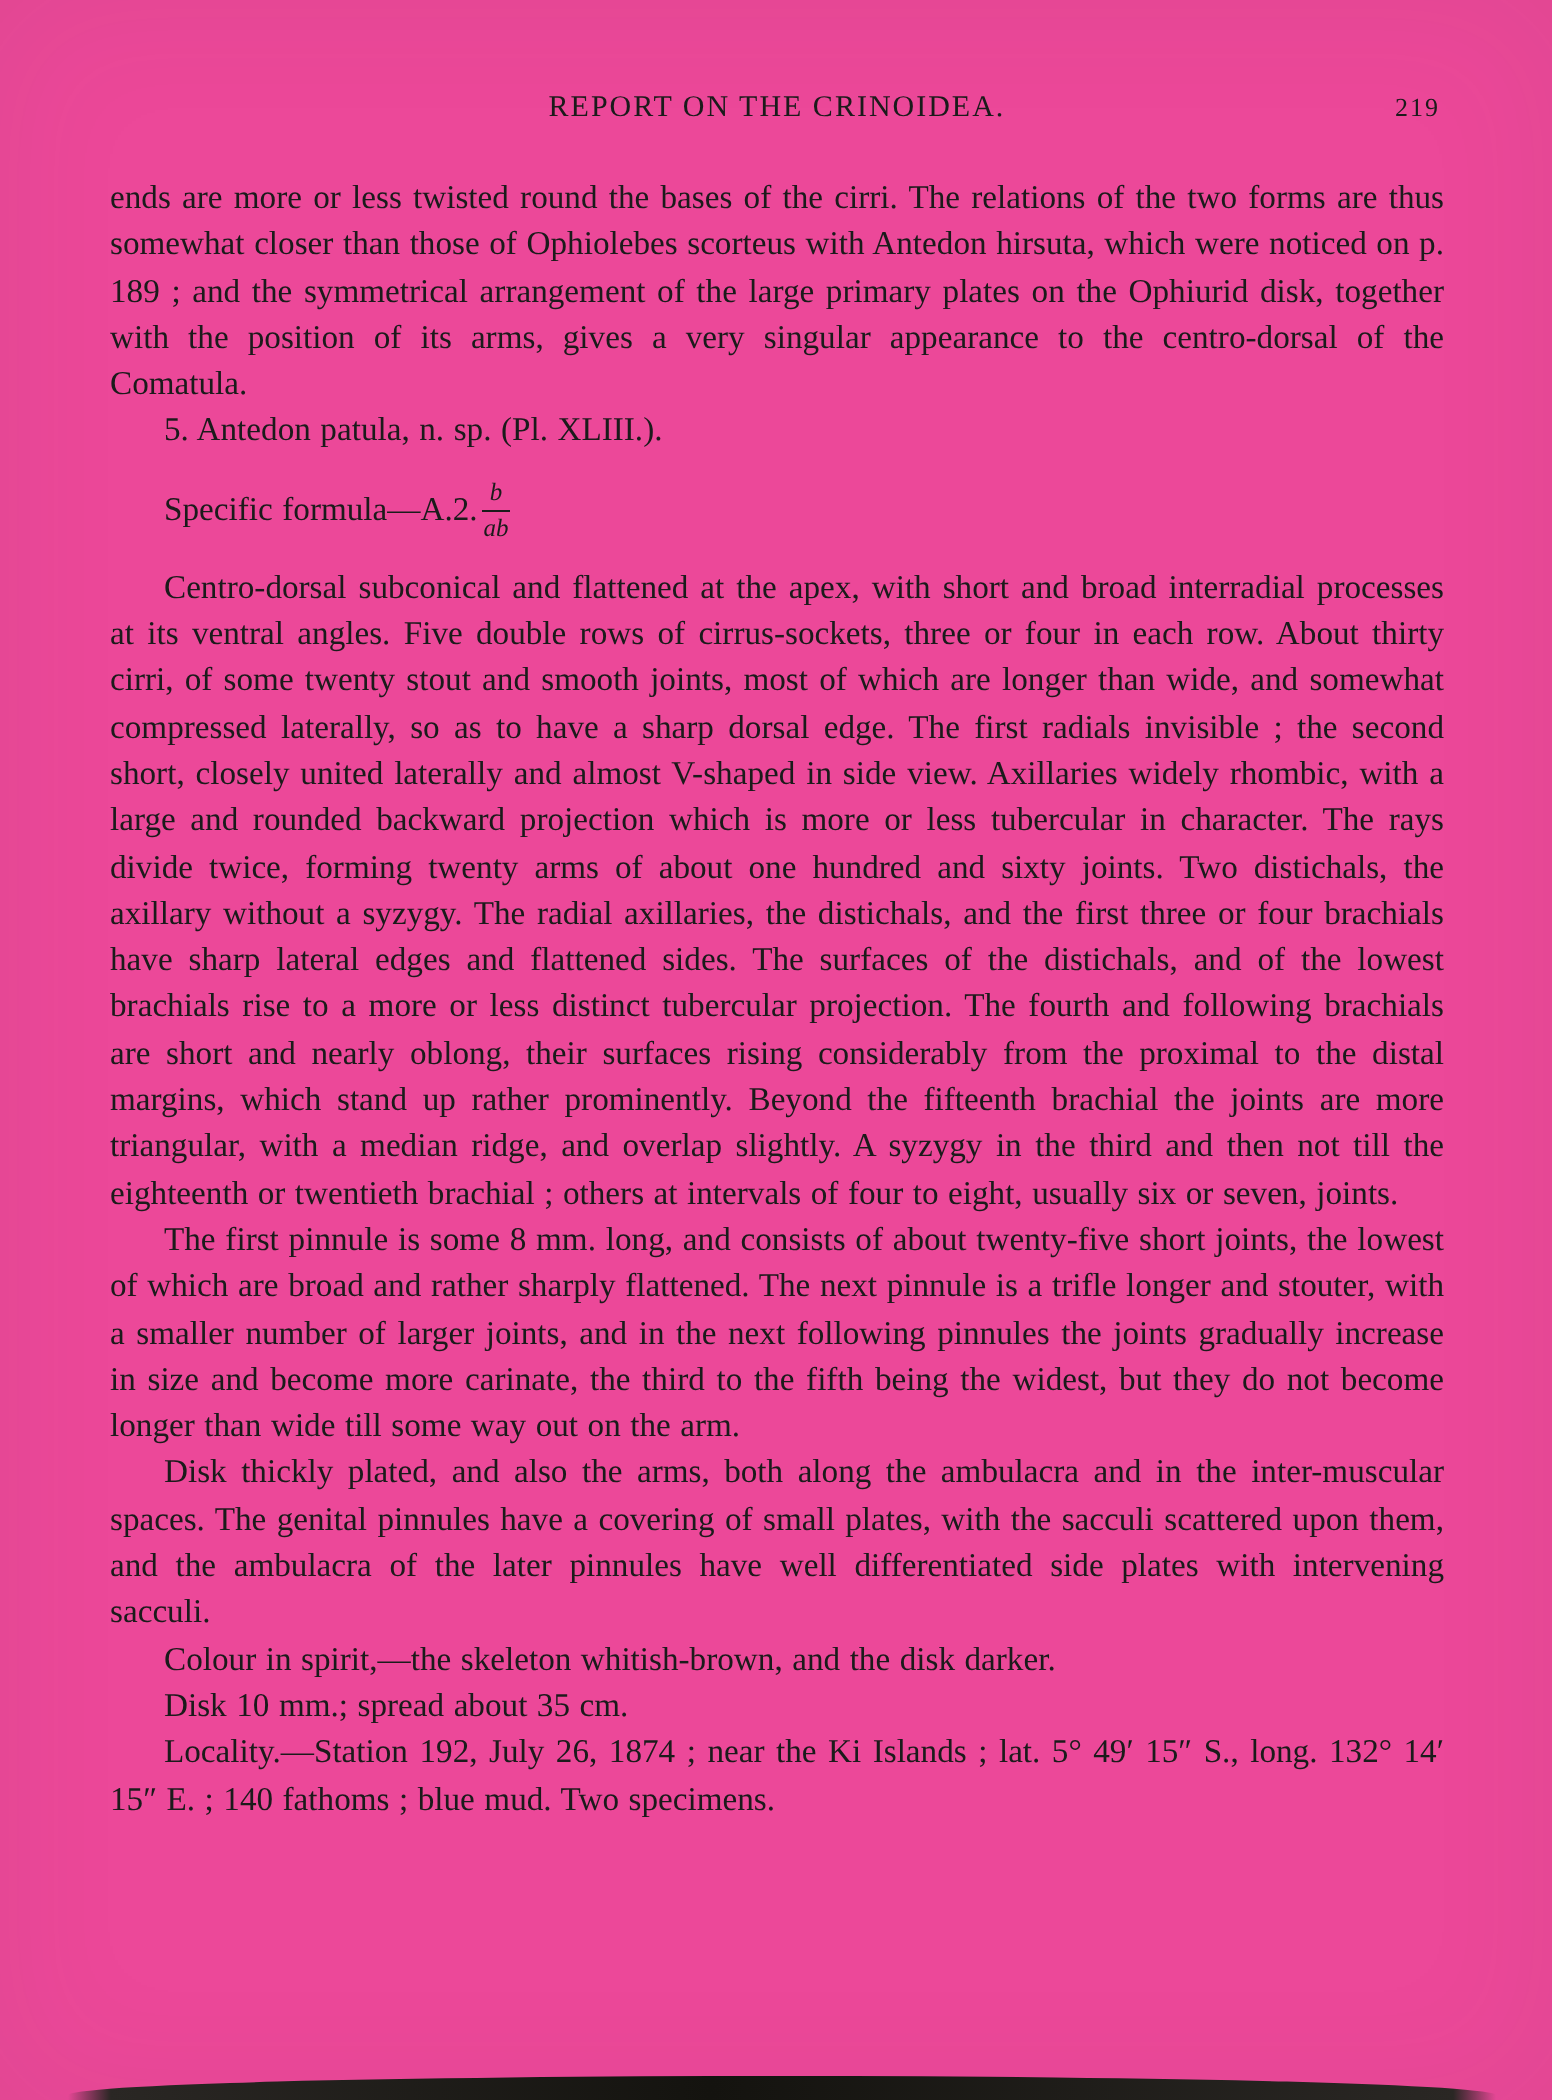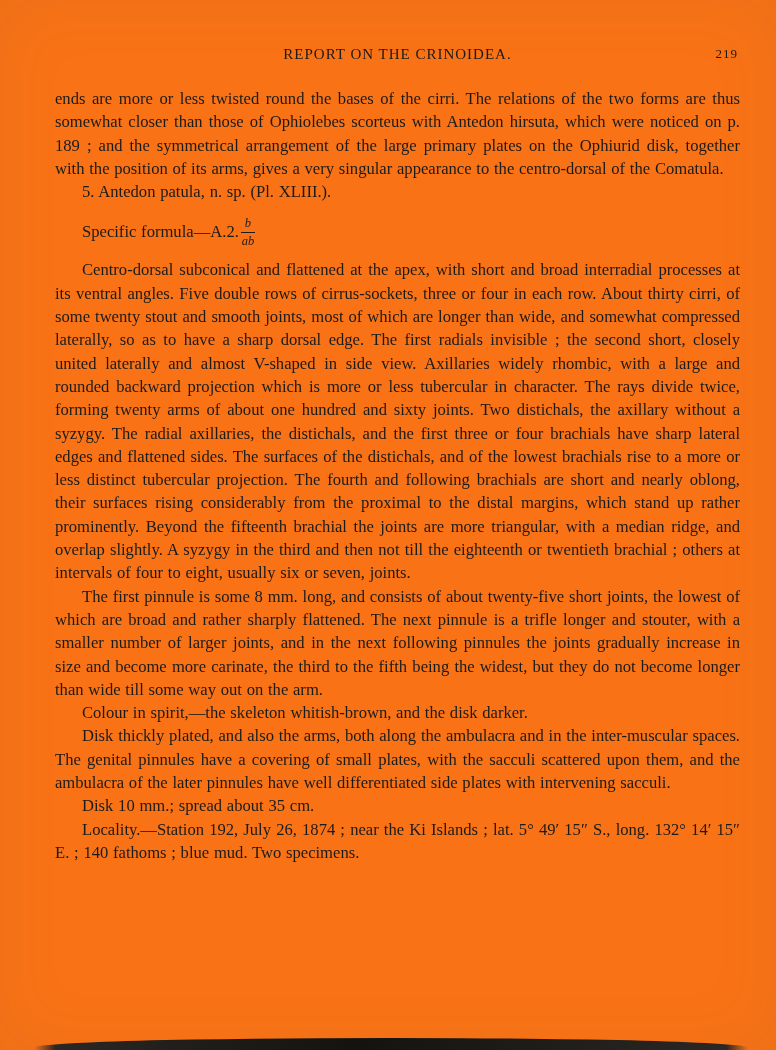--- a/index.html
+++ b/index.html
@@ -2,25 +2,25 @@
 <html><head>
 <meta charset="utf-8">
 <style>
   html, body { margin: 0; padding: 0; }
   body { background: #d9d8d4; }
 
   .page {
     position: relative;
     width: 776px;
     height: 1050px;
-    background: #f97316;
+    background: #ec4899;
     box-shadow: inset 0 0 70px rgba(70,68,60,0.07);
     font-family: "Liberation Serif", "DejaVu Serif", serif;
     color: #1b1b1b;
-    padding: 46px 36px 0 55px;
+    padding: 46px 54px 0 55px;
     box-sizing: border-box;
     overflow: hidden;
   }
 
   .running-header {
     position: relative;
     height: 22px;
     text-align: center;
     font-size: 15px;
     letter-spacing: 1px;
@@ -104,23 +104,23 @@
       <span class="fraction">
         <span class="fraction-num">b</span>
         <span class="fraction-den">ab</span>
       </span>
   </div>
 
   <p class="para indent description">Centro-dorsal subconical and flattened at the apex, with short and broad interradial processes at its ventral angles.  Five double rows of cirrus-sockets, three or four in each row.  About thirty cirri, of some twenty stout and smooth joints, most of which are longer than wide, and somewhat compressed laterally, so as to have a sharp dorsal edge.  The first radials invisible ; the second short, closely united laterally and almost V-shaped in side view.  Axillaries widely rhombic, with a large and rounded backward projection which is more or less tubercular in character.  The rays divide twice, forming twenty arms of about one hundred and sixty joints.  Two distichals, the axillary without a syzygy.  The radial axillaries, the distichals, and the first three or four brachials have sharp lateral edges and flattened sides.  The surfaces of the distichals, and of the lowest brachials rise to a more or less distinct tubercular projection.  The fourth and following brachials are short and nearly oblong, their surfaces rising considerably from the proximal to the distal margins, which stand up rather prominently.  Beyond the fifteenth brachial the joints are more triangular, with a median ridge, and overlap slightly.  A syzygy in the third and then not till the eighteenth or twentieth brachial ; others at intervals of four to eight, usually six or seven, joints.</p>
 
   <p class="para indent">The first pinnule is some 8 mm. long, and consists of about twenty-five short joints, the lowest of which are broad and rather sharply flattened.  The next pinnule is a trifle longer and stouter, with a smaller number of larger joints, and in the next following pinnules the joints gradually increase in size and become more carinate, the third to the fifth being the widest, but they do not become longer than wide till some way out on the arm.</p>
 
+  <p class="para indent">Disk thickly plated, and also the arms, both along the ambulacra and in the inter-muscular spaces.  The genital pinnules have a covering of small plates, with the sacculi scattered upon them, and the ambulacra of the later pinnules have well differentiated side plates with intervening sacculi.</p>
+
   <p class="para indent">Colour in spirit,—the skeleton whitish-brown, and the disk darker.</p>
-
-  <p class="para indent">Disk thickly plated, and also the arms, both along the ambulacra and in the inter-muscular spaces.  The genital pinnules have a covering of small plates, with the sacculi scattered upon them, and the ambulacra of the later pinnules have well differentiated side plates with intervening sacculi.</p>
 
   <p class="para indent">Disk 10 mm.; spread about 35 cm.</p>
 
   <p class="para indent"><span class="italic">Locality</span><span>.—Station 192, July 26, 1874 ; near the Ki Islands ; lat. 5° 49′ 15″ S., long. 132° 14′ 15″ E. ; 140 fathoms ; blue mud.  Two specimens.</span></p>
 
   <div class="scan-bar"></div>
 
 </div>
 
 </body></html>

